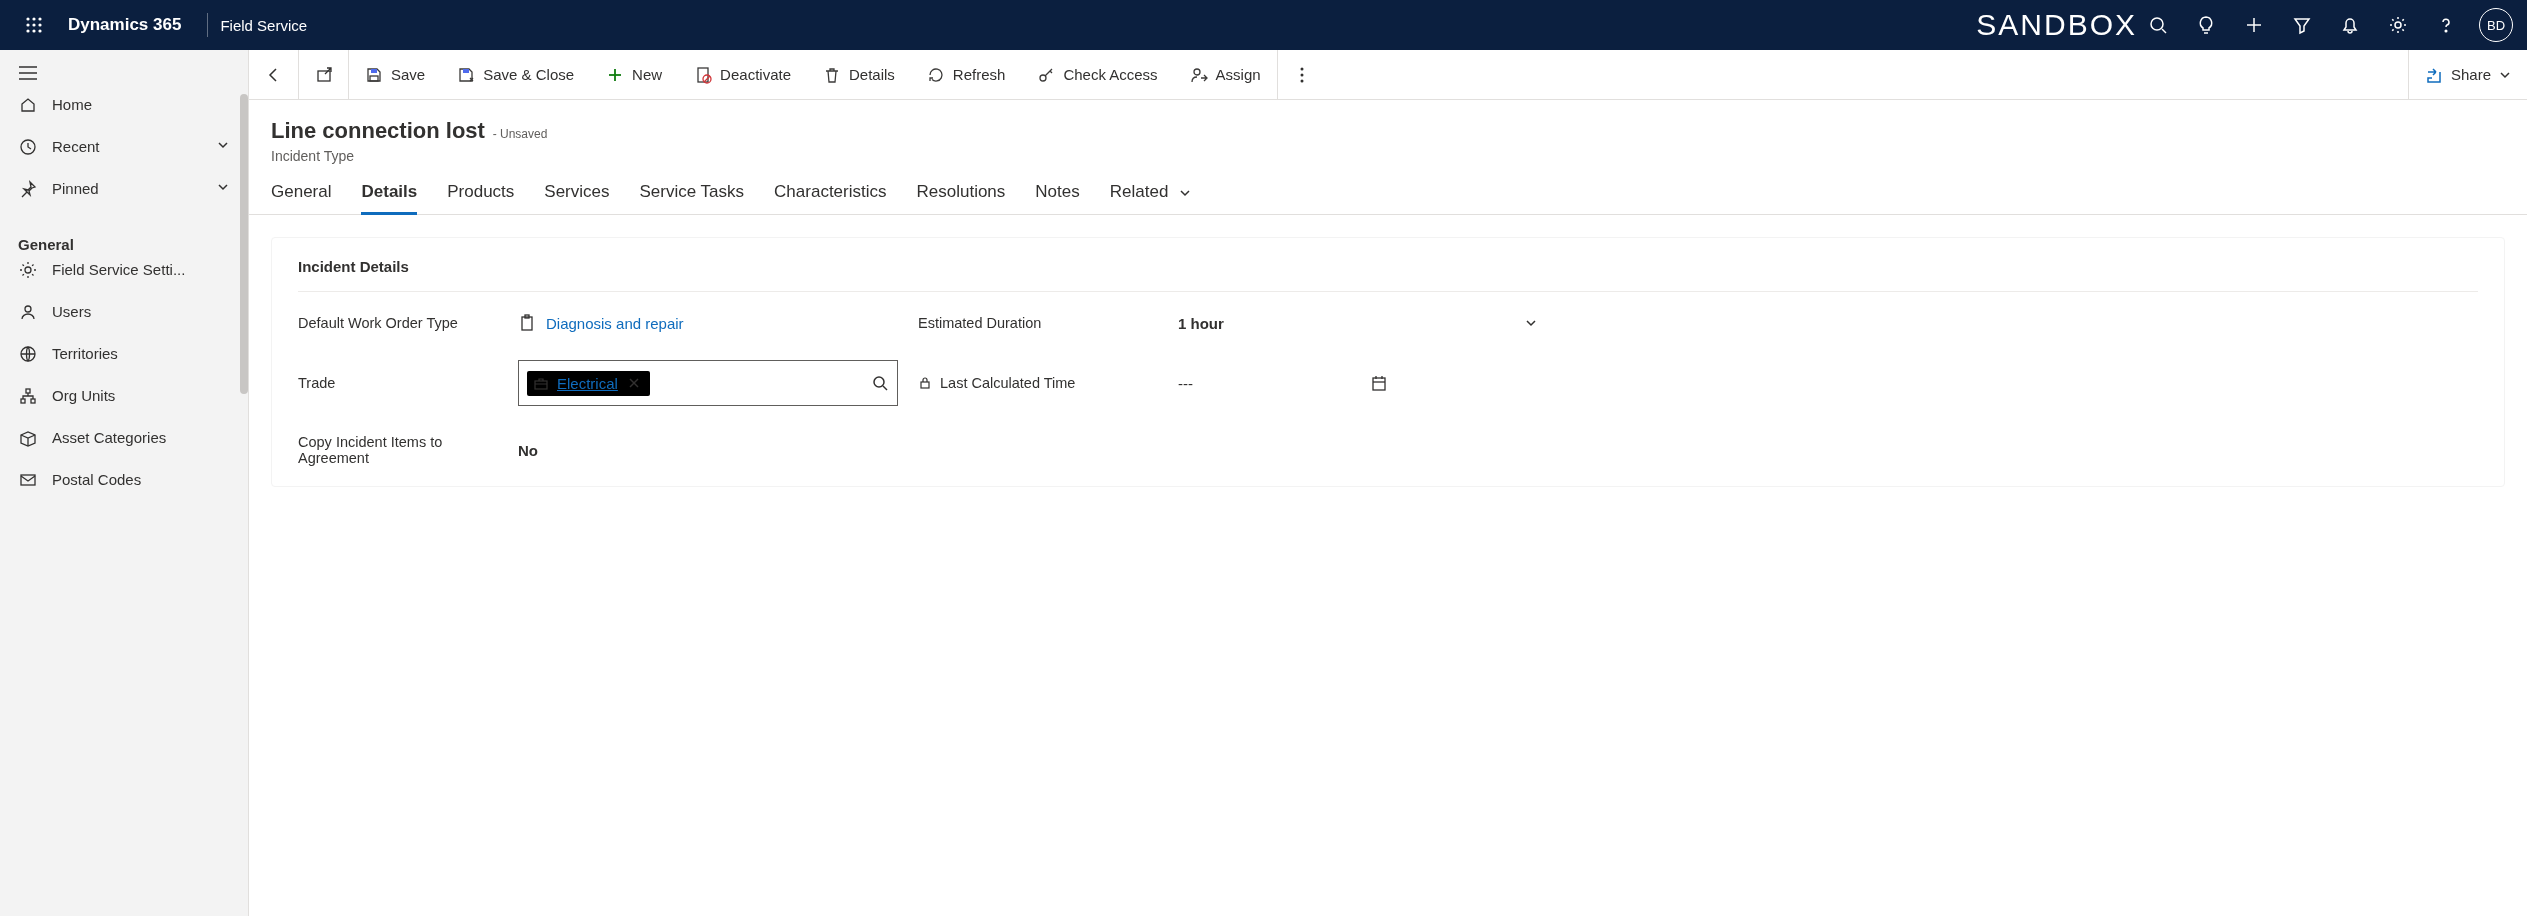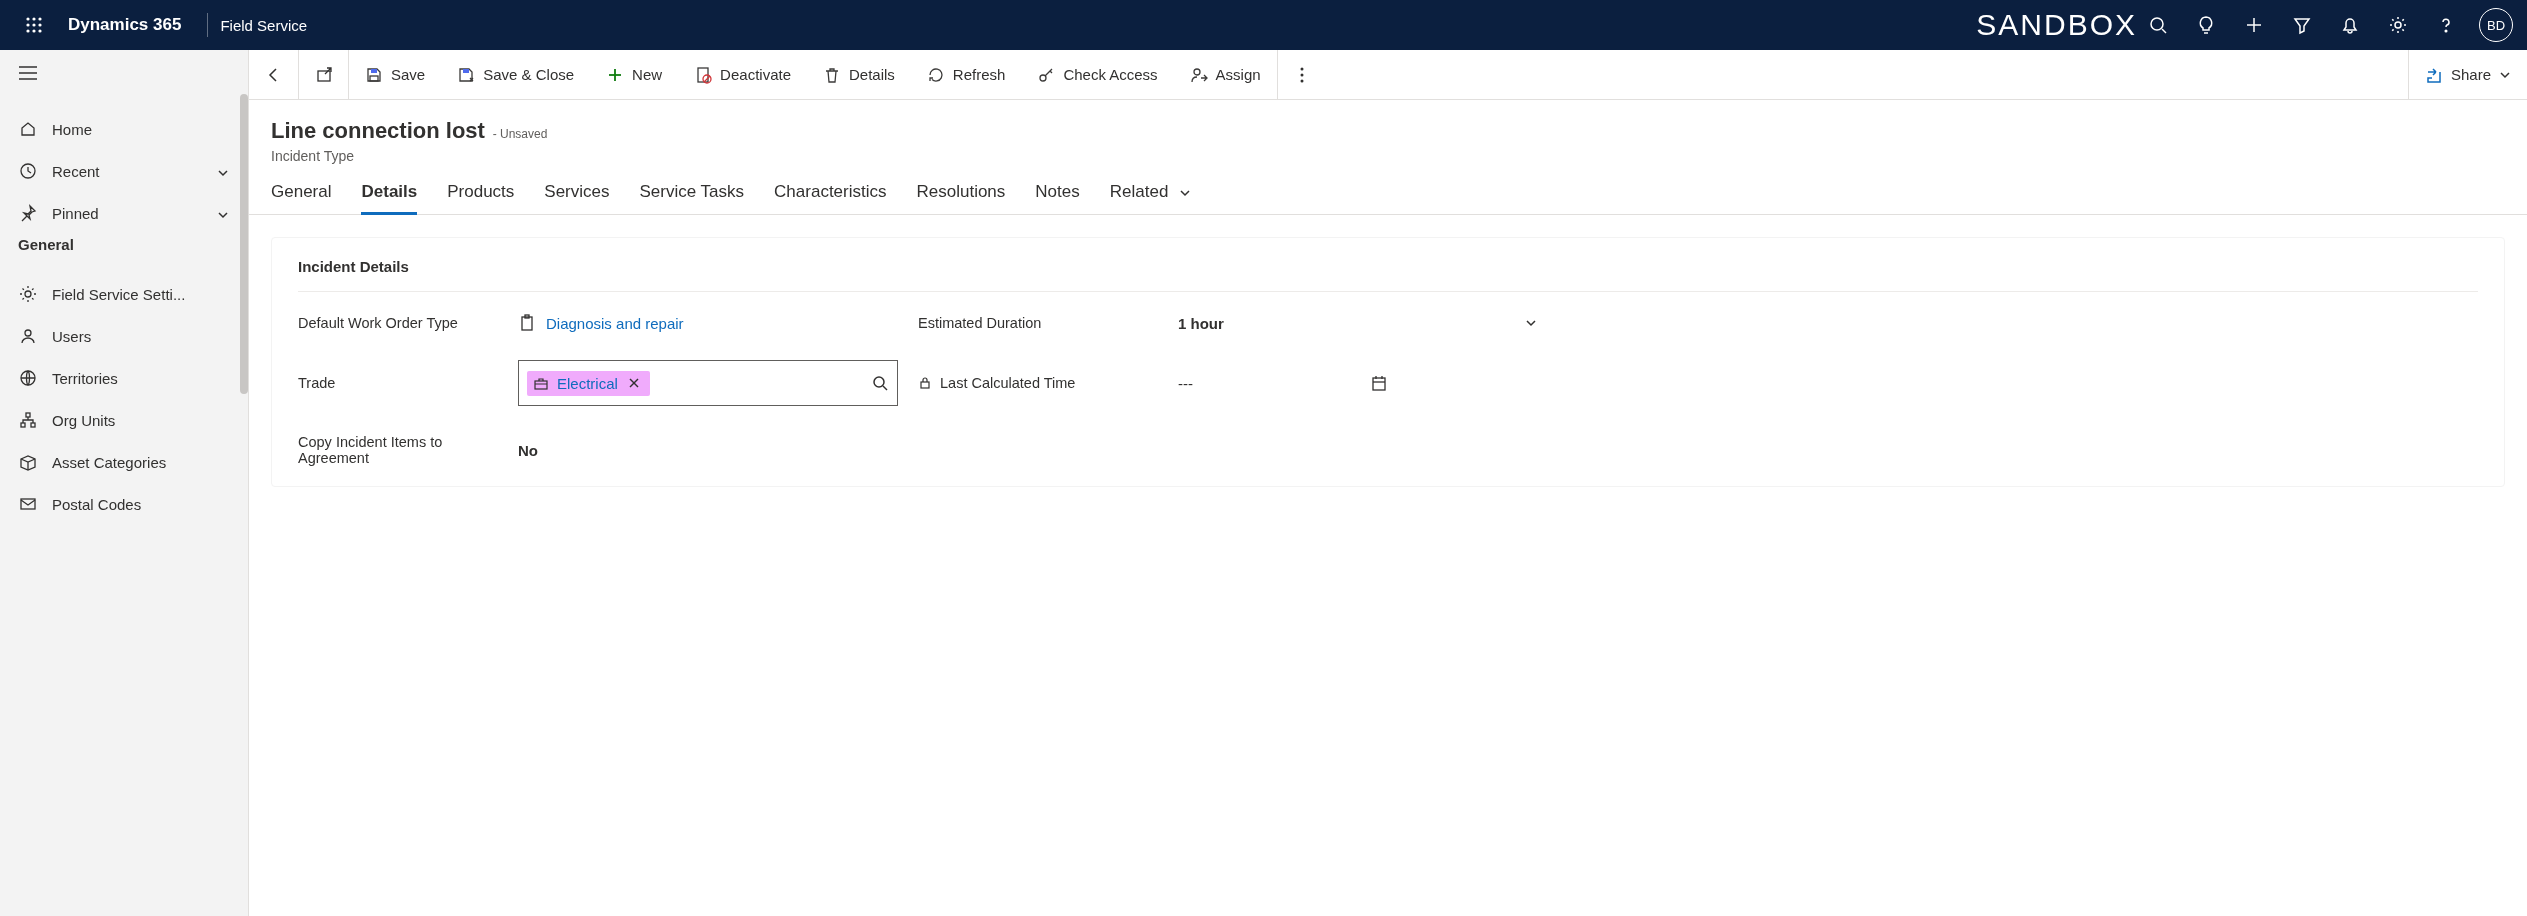--- a/index.html
+++ b/index.html
@@ -15,21 +15,21 @@
   .topbar .center { flex:1; text-align:right; font-size:30px; font-weight:300; letter-spacing:2px; }
   .topbar .right { display:flex; align-items:center; gap:6px; }
   .topbar .ticon { width:42px; height:42px; display:flex; align-items:center; justify-content:center; cursor:pointer; border-radius:2px; }
   .topbar .ticon svg { stroke:#fff; fill:none; }
   .topbar .avatar { width:34px; height:34px; border:1px solid #fff; border-radius:50%; display:flex; align-items:center; justify-content:center; font-size:13px; margin-left:6px; cursor:pointer; }
 
   
   .shell { display:flex; height:calc(100vh - 50px); }
   .sidebar { width:249px; background:#f3f3f3; border-right:1px solid var(--border); position:relative; }
   .sidebar .hamburger { height:46px; display:flex; align-items:center; padding:0 18px; cursor:pointer; }
-  .sidebar .item { height:42px; display:flex; align-items:flex-end; padding:0 18px; cursor:pointer; gap:14px; font-size:15px; color:var(--text); }
+  .sidebar .item { height:42px; display:flex; align-items:flex-start; padding:0 18px; cursor:pointer; gap:14px; font-size:15px; color:var(--text); }
   .sidebar .item .sicon { width:20px; display:flex; justify-content:center; }
   .sidebar .item .chev { margin-left:auto; }
   .sidebar .section { font-size:15px; font-weight:600; padding:14px 18px 8px; color:#323130; }
   .sidebar-scroll { position:absolute; right:0; top:44px; width:8px; height:300px; background:#c8c6c4; border-radius:4px; }
 
   .main { flex:1; display:flex; flex-direction:column; min-width:0; }
   .cmdbar { height:50px; border-bottom:1px solid var(--border); display:flex; align-items:center; }
   .cmdbar .iconbtn { width:50px; height:50px; display:flex; align-items:center; justify-content:center; border-right:1px solid var(--border); cursor:pointer; }
   .cmdbar .btn { display:flex; align-items:center; gap:8px; padding:0 16px; height:50px; cursor:pointer; font-size:15px; }
   .cmdbar .btn svg { flex-shrink:0; }
@@ -49,21 +49,21 @@
 
   .content { padding:22px; }
   .card { border:1px solid #f3f3f3; border-radius:4px; padding:20px 26px; }
   .card .card-title { font-size:15px; font-weight:600; padding-bottom:16px; border-bottom:1px solid #edebe9; margin-bottom:22px; }
   .formgrid { display:grid; grid-template-columns: 200px 380px 240px 360px; column-gap:20px; row-gap:28px; align-items:center; }
   .lbl { font-size:14.5px; color:var(--text); }
   .link { color:var(--blue); font-size:15px; display:flex; align-items:center; gap:10px; cursor:pointer; }
   .val { font-size:15px; font-weight:600; }
   .val-plain { font-size:15px; }
   .lookup { border:1px solid #605e5c; height:46px; display:flex; align-items:center; padding:0 8px; gap:6px; }
-  .lookup .tag { background:#f0abfc; padding:4px 8px 4px 6px; display:flex; align-items:center; gap:8px; color:var(--blue); font-size:15px; border-radius:2px; }
+  .lookup .tag { background:#000000; padding:4px 8px 4px 6px; display:flex; align-items:center; gap:8px; color:var(--blue); font-size:15px; border-radius:2px;text-decoration:underline; }
   .lookup .tag .x { color:#323130; cursor:pointer; padding:0 2px; }
   .lookup .search { margin-left:auto; cursor:pointer; }
   .locked-lbl { display:flex; align-items:center; gap:8px; }
   .rt-field { display:flex; align-items:center; justify-content:space-between; width:100%; }
   .chevdown { cursor:pointer; margin-left:auto; }
 
   svg { display:block; }
 </style>
 </head>
 <body>

